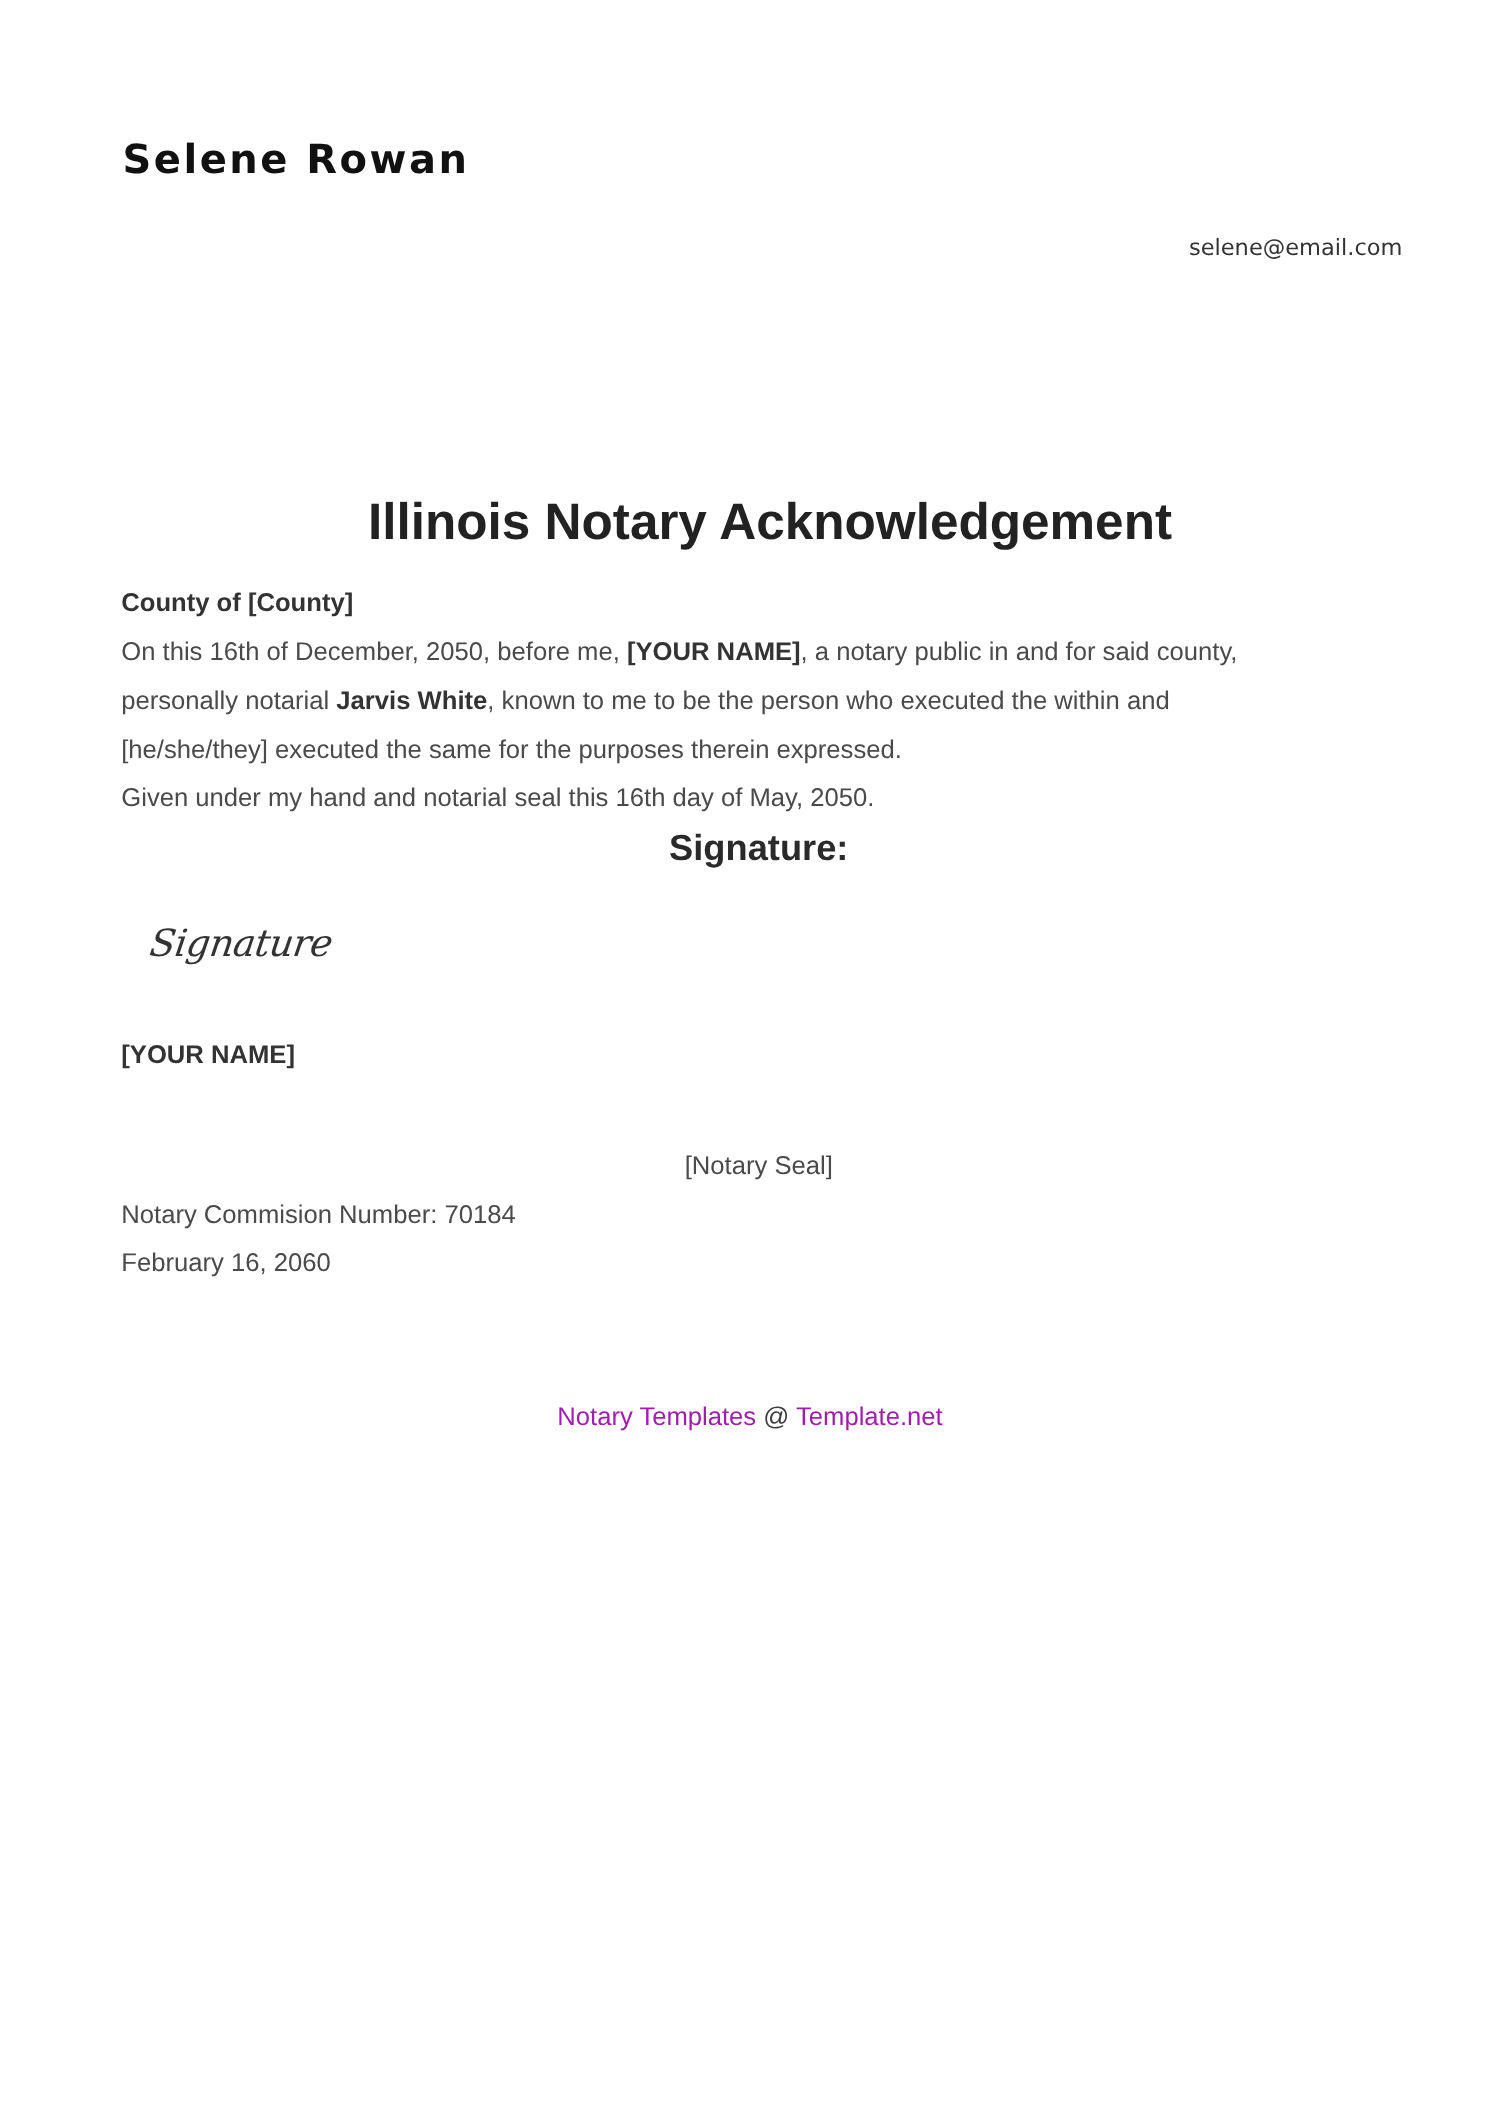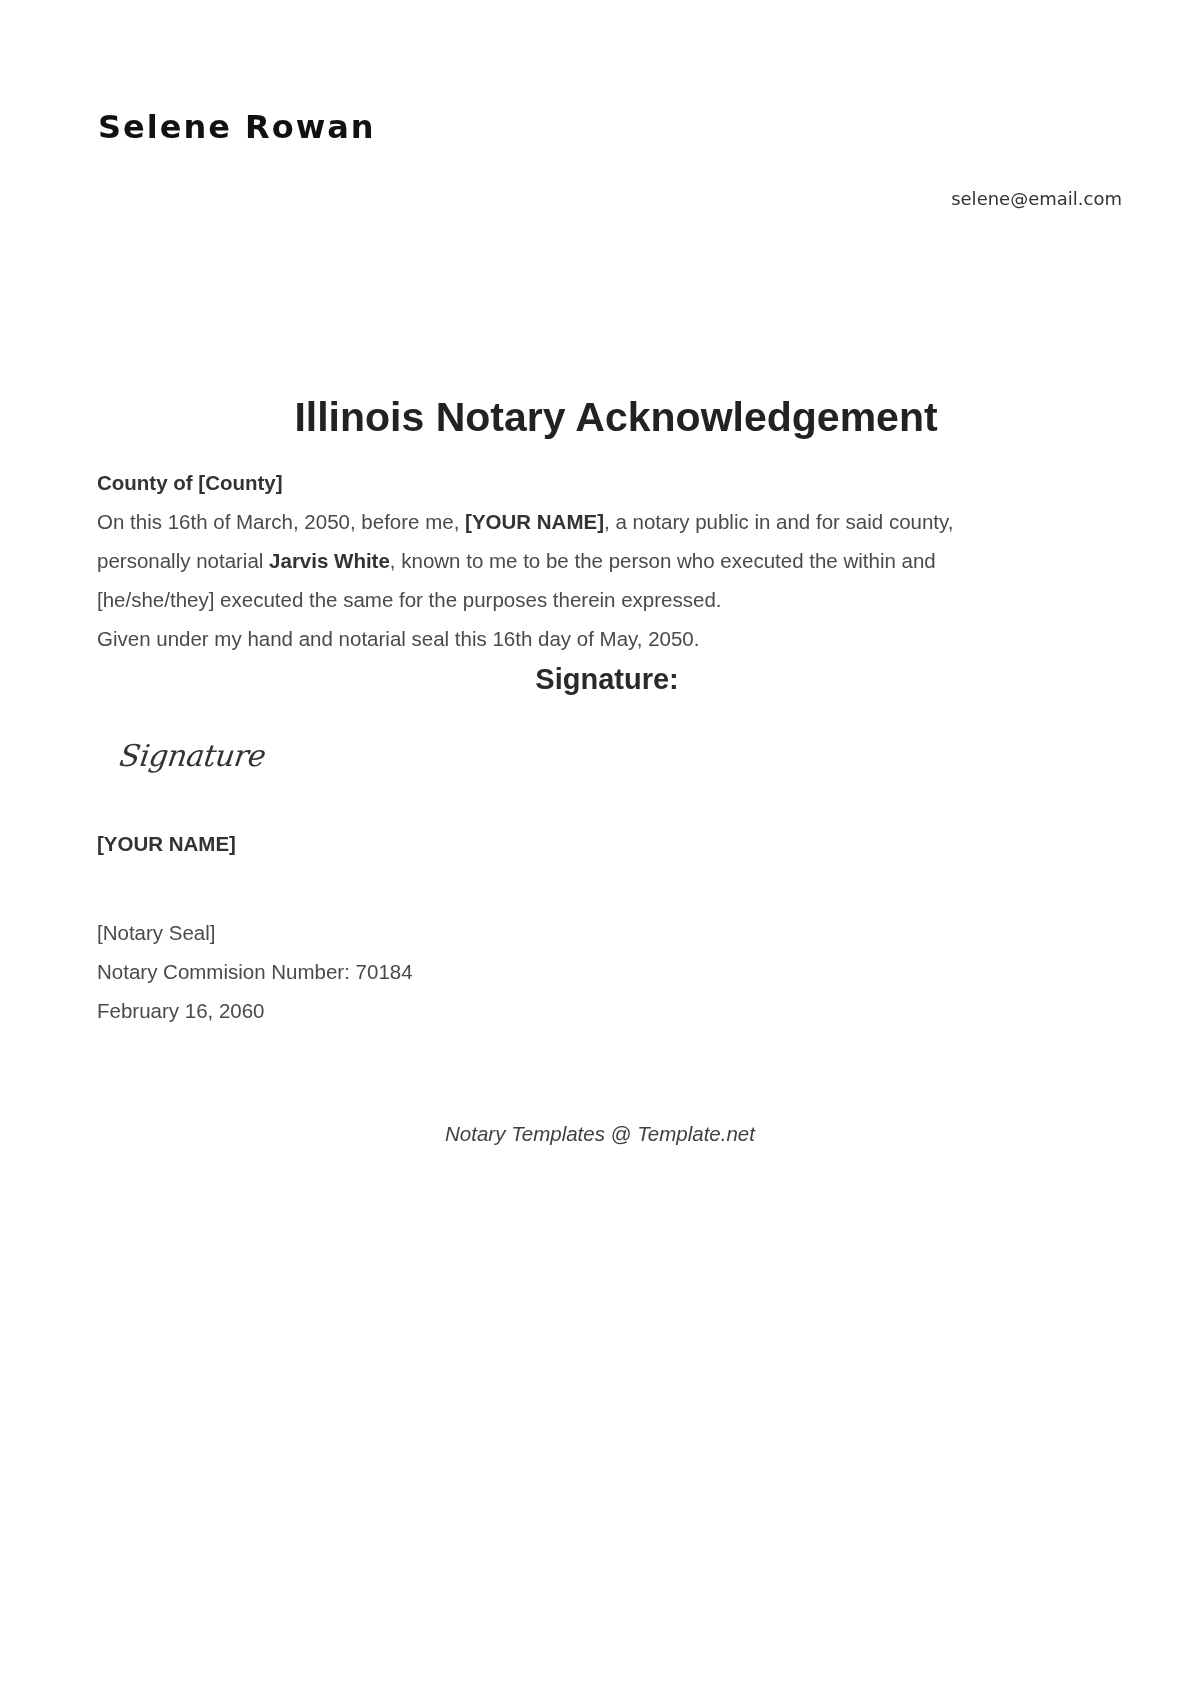--- a/index.html
+++ b/index.html
@@ -13,37 +13,37 @@
            font-family: "Liberation Sans", sans-serif; font-weight: bold; font-size: 41px;
            color: #222222; margin: 0; }
   .content { position: absolute; left: 97px; top: 463px; width: 1020px; }
   .line { font-size: 20.5px; line-height: 39px; color: #4a4a4a; margin: 0; }
   .bold { font-weight: bold; color: #333333; }
   .sig-heading { font-size: 29px; font-weight: bold; color: #2a2a2a; margin: 0; line-height: 42px; text-align: center; }
   .sig-image { margin-top: 38px; margin-left: 22px; font-family: "DejaVu Serif", serif;
                font-style: italic; font-size: 30px; color: #333333; letter-spacing: -0.5px;
                transform: skewX(-8deg); display: inline-block; height: 50px; }
   .your-name { margin-top: 36px; }
-  .seal { margin-top: 50px; }
+  .seal { margin-top: 50px; text-align: center; }
   .footer { position: absolute; left: 0; width: 1200px; top: 1122px; text-align: center;
             font-size: 20.5px; color: #3d3d3d; }
-  .footer a { color: #404040; text-decoration: none; font-style: italic; }
+  .footer a { color: #a21caf; text-decoration: none; }
 </style>
 </head>
 <body>
 
 <h1 class="name">Selene Rowan</h1>
 <div class="email">selene@email.com</div>
 
 <h2 class="title">Illinois Notary Acknowledgement</h2>
 
 <div class="content">
   <p class="line bold">County of [County]</p>
   <p class="line">
-    <span>On this 16th of March, 2050, before me, </span><span class="bold">[YOUR NAME]</span><span>, a notary public in and for said county,</span>
+    <span>On this 16th of December, 2050, before me, </span><span class="bold">[YOUR NAME]</span><span>, a notary public in and for said county,</span>
   </p>
   <p class="line">
     <span>personally notarial </span><span class="bold">Jarvis White</span><span>, known to me to be the person who executed the within and</span>
   </p>
   <p class="line">[he/she/they] executed the same for the purposes therein expressed.</p>
   <p class="line">Given under my hand and notarial seal this 16th day of May, 2050.</p>
 
   <h3 class="sig-heading">Signature:</h3>
   <div class="sig-image">Signature</div>
 

